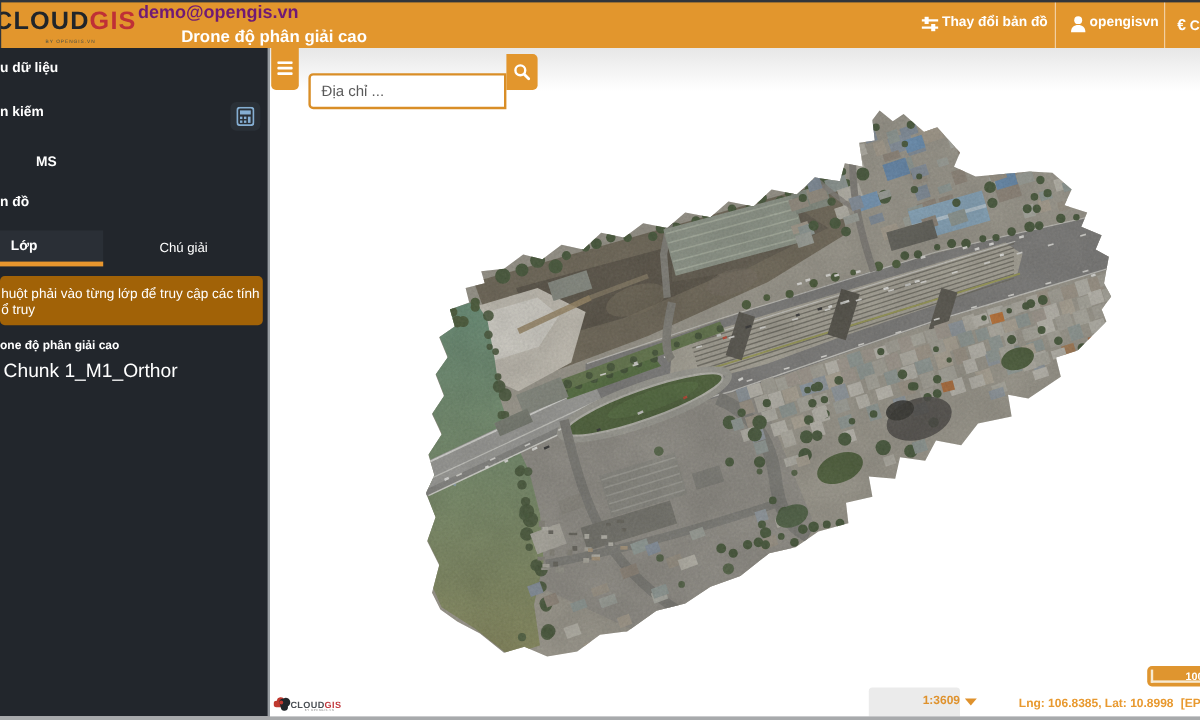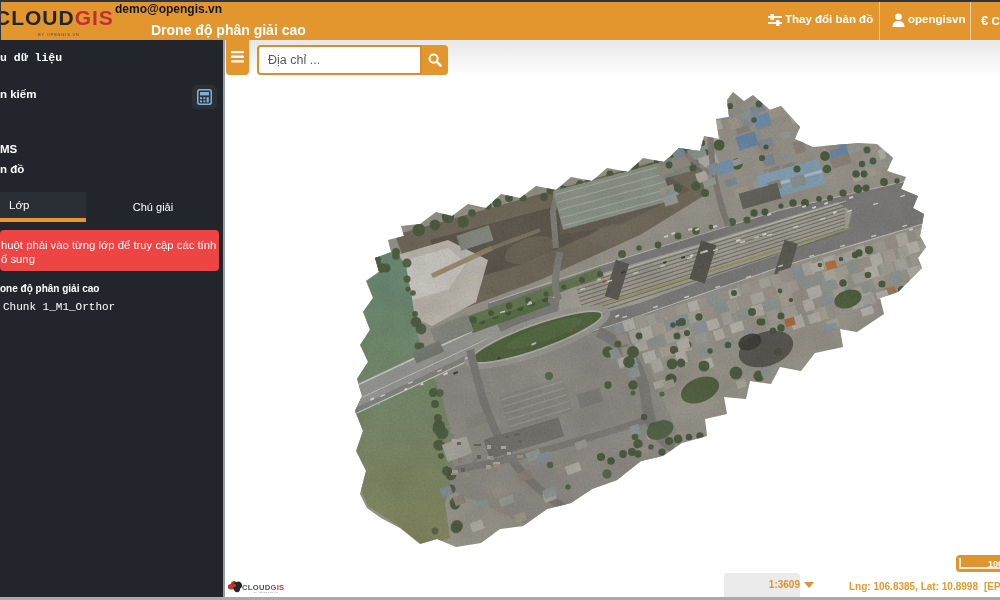--- a/index.html
+++ b/index.html
@@ -2,37 +2,37 @@
 <html><head><meta charset="utf-8"><style>
 *{margin:0;padding:0;box-sizing:border-box;}
 html,body{width:1000px;height:600px;overflow:hidden;font-family:"Liberation Sans",sans-serif;}
 body{position:relative;background:#fff;}
 .hdr{position:absolute;left:0;top:0;width:1000px;height:40px;background:#e2962d;}
 .topline{position:absolute;left:0;top:0;width:1000px;height:2px;background:#31353b;z-index:9;}
 .leftline{position:absolute;left:0;top:0;width:1px;height:40px;background:#31353b;z-index:9;}
 .logo{position:absolute;left:-5px;top:6px;font-size:21px;font-weight:bold;letter-spacing:1px;color:#20252a;white-space:nowrap;}
 .logo .gis{color:#bf3036;}
 .logosub{position:absolute;left:38px;top:31.5px;font-size:4px;letter-spacing:0.8px;color:#4a4f45;}
-.t1{position:absolute;left:115px;top:2px;font-size:12px;font-weight:bold;color:#0f172a;}
+.t1{position:absolute;left:115px;top:2px;font-size:15px;font-weight:bold;color:#701a75;}
 .t2{position:absolute;left:115px;top:22px;font-size:14px;font-weight:bold;color:#fff;margin-left:36px;}
 .hit{position:absolute;top:13px;color:#fff;font-weight:bold;font-size:11.5px;white-space:nowrap;}
 .hsep{position:absolute;top:0;width:1px;height:40px;background:rgba(255,255,255,.55);}
 .sidebar{position:absolute;left:0;top:40px;width:225px;height:557px;background:#22262c;color:#fff;overflow:hidden;border-right:2px solid #989da2;}
 .mi{position:absolute;left:0;font-weight:bold;font-size:11.5px;color:#fff;white-space:nowrap;}
 .calcbtn{position:absolute;left:192px;top:45px;width:25px;height:24px;background:#2a3037;border-radius:5px;}
 .tabs{position:absolute;left:0;top:152px;width:225px;height:34px;}
-.tab1{position:absolute;left:0;top:0;width:86px;height:30px;background:#2a2f36;border-bottom:4px solid #e8962e;font-weight:normal;font-size:11.5px;color:#fff;display:flex;align-items:center;padding-left:9px;}
+.tab1{position:absolute;left:0;top:0;width:86px;height:30px;background:#2a2f36;border-bottom:4px solid #e8962e;font-weight:bold;font-size:11.5px;color:#fff;display:flex;align-items:center;padding-left:9px;}
 .tab2{position:absolute;left:86px;top:0;width:134px;height:30px;font-size:11px;color:#fff;display:flex;align-items:center;justify-content:center;}
-.infobox{position:absolute;left:0;top:190px;width:219px;height:41px;background:#ef4444;border-radius:4px;color:#fff;font-size:11.3px;line-height:14px;padding:8px 0 0 1px;white-space:nowrap;overflow:hidden;}
+.infobox{position:absolute;left:0;top:190px;width:219px;height:41px;background:#a16207;border-radius:4px;color:#fff;font-size:11.3px;line-height:14px;padding:8px 0 0 1px;white-space:nowrap;overflow:hidden;}
 .lyr1{position:absolute;left:0px;top:243px;font-weight:bold;font-size:10px;color:#fff;}
-.lyr2{position:absolute;left:3px;top:261px;font-size:11px;color:#fff;font-family:Liberation Mono, monospace;}
+.lyr2{position:absolute;left:3px;top:261px;font-size:16px;color:#fff;}
 .map{position:absolute;left:225px;top:40px;width:775px;height:557px;background:linear-gradient(#e7e7e7,#ffffff 36px);overflow:hidden;}
 .ham{position:absolute;left:1px;top:0px;width:23px;height:35px;background:#e2962d;border-radius:0 0 4px 4px;z-index:5;}
 .srch{position:absolute;left:32px;top:5px;width:191px;height:30px;z-index:5;}
-.srch .inp{position:absolute;left:0;top:0;width:165px;height:30px;background:#fff;border:2px solid #d98e27;border-radius:4px 0 0 4px;color:#5a5a5a;font-size:12.5px;line-height:26px;padding-left:9px;}
+.srch .inp{position:absolute;left:0;top:16px;width:165px;height:30px;background:#fff;border:2px solid #d98e27;border-radius:4px 0 0 4px;color:#5a5a5a;font-size:12.5px;line-height:26px;padding-left:9px;}
 .srch .btn{position:absolute;left:165px;top:0;width:26px;height:30px;background:#e2962d;border-radius:0 4px 4px 0;}
 .blogo{position:absolute;left:3px;top:536px;width:70px;height:20px;}
 .scalebox{position:absolute;left:499px;top:533px;width:76px;height:33px;background:#ebebeb;border-radius:3px;color:#df922d;font-weight:bold;font-size:10px;line-height:23px;text-align:right;padding-left:9px;}
 .caret{position:absolute;left:579px;top:542px;width:0;height:0;border-left:5px solid transparent;border-right:5px solid transparent;border-top:6px solid #df922d;}
 .coords{position:absolute;left:598px;top:541px;font-weight:bold;font-size:10px;color:#e8992f;white-space:nowrap;padding-left:26px;}
 .sbar{position:absolute;left:731px;top:515px;width:62px;height:17px;background:#df952f;border-radius:4px;color:#fff;font-weight:bold;font-size:10px;}
 .sbar .in{position:absolute;left:3px;top:3px;width:56px;height:11px;border-left:2px solid #f7ead2;border-bottom:2px solid #f7ead2;}
 .sbar .tx{position:absolute;left:32px;top:3.5px;color:#fff;font-size:9px;}
 .bstrip{position:absolute;left:0;top:597px;width:1000px;height:3px;background:#a8aaac;}
 </style></head><body>
@@ -54,40 +54,40 @@
 <div class="hit" style="left:785px;">Thay đổi bản đồ</div>
 <div class="hsep" style="left:879px;"></div>
 <svg style="position:absolute;left:892px;top:13px;" width="13" height="14" viewBox="0 0 13 14">
     <circle cx="6.5" cy="3.8" r="3.3" fill="#fff"></circle>
     <path d="M0.5,14 C0.5,9.7 3,7.9 6.5,7.9 C10,7.9 12.5,9.7 12.5,14 Z" fill="#fff"></path>
   </svg>
 <div class="hit" style="left:908px;text-align:center;">opengisvn</div>
 <div class="hsep" style="left:970px;"></div>
 <div class="hit" style="left:981px;"><span style="font-size:13px;">€</span> Cập nhật</div>
 <div class="sidebar">
- <div class="mi" style="top:11px;font-family:Liberation Mono, monospace;">u dữ liệu</div>
+ <div class="mi" style="top:11px;">u dữ liệu</div>
  <div class="mi" style="top:48px;">n kiếm</div>
  <div class="calcbtn"><svg width="15" height="16" viewBox="0 0 15 16" style="margin:4px 0 0 5px;">
         <rect x="0.7" y="0.7" width="13.6" height="14.6" rx="2.2" fill="none" stroke="#85aed2" stroke-width="1.6"></rect>
         <rect x="3" y="3" width="9" height="3.4" fill="#85aed2"></rect>
         <g fill="#85aed2">
           <rect x="3" y="8.2" width="2" height="2"></rect>
           <rect x="6.3" y="8.2" width="2" height="2"></rect>
           <rect x="3" y="11.4" width="2" height="2"></rect>
           <rect x="6.3" y="11.4" width="2" height="2"></rect>
           <rect x="9.6" y="8.2" width="2.2" height="5.2"></rect>
         </g>
       </svg></div>
- <div class="mi" style="top:103px;">MS</div>
+ <div class="mi" style="top:89px;margin-left:30px;">MS</div>
  <div class="mi" style="top:123px;">n đồ</div>
  <div class="tabs">
       <div class="tab1">Lớp</div>
       <div class="tab2">Chú giải</div>
     </div>
- <div class="infobox"><span>huột phải vào từng lớp để truy cập các tính</span><br><span>ổ sung</span></div>
+ <div class="infobox"><span>huột phải vào từng lớp để truy cập các tính</span><br><span>ổ truy</span></div>
  <div class="lyr1">one độ phân giải cao</div>
  <div class="lyr2">Chunk 1_M1_Orthor</div>
 </div>
 <div class="map">
  <svg width="775" height="557" viewBox="225 40 775 557" style="position:absolute;left:0;top:0;">
 <defs>
         <clipPath id="oc">
           <polygon points="733,92 744,101 753,95 770,110 781,106 800,127 795,139 813,147 858,143 877,144 893,158 887,171 906,177 901,189 918,196 913,208 924,214 920,236 926,247 918,258 922,268 898,292 880,298 884,314 857,332 840,329 843,347 815,353 801,371 780,367 771,384 750,381 746,399 724,397 727,414 705,419 707,436 682,443 663,456 641,461 617,480 592,489 571,503 547,509 523,526 500,529 481,543 456,547 437,539 420,544 400,528 381,518 367,508 360,494 366,471 356,451 363,431 355,411 362,396 357,379 368,362 360,345 370,330 363,312 373,298 366,281 379,272 375,258 391,252 388,240 404,236 401,226 420,224 436,212 452,216 468,204 486,208 501,194 520,198 536,186 556,190 571,177 592,181 607,168 628,172 643,158 664,162 679,148 700,151 704,136 719,139 716,119 729,117 727,100"></polygon>
         </clipPath>
         <linearGradient id="riv" x1="0" y1="250" x2="0" y2="545" gradientUnits="userSpaceOnUse">

